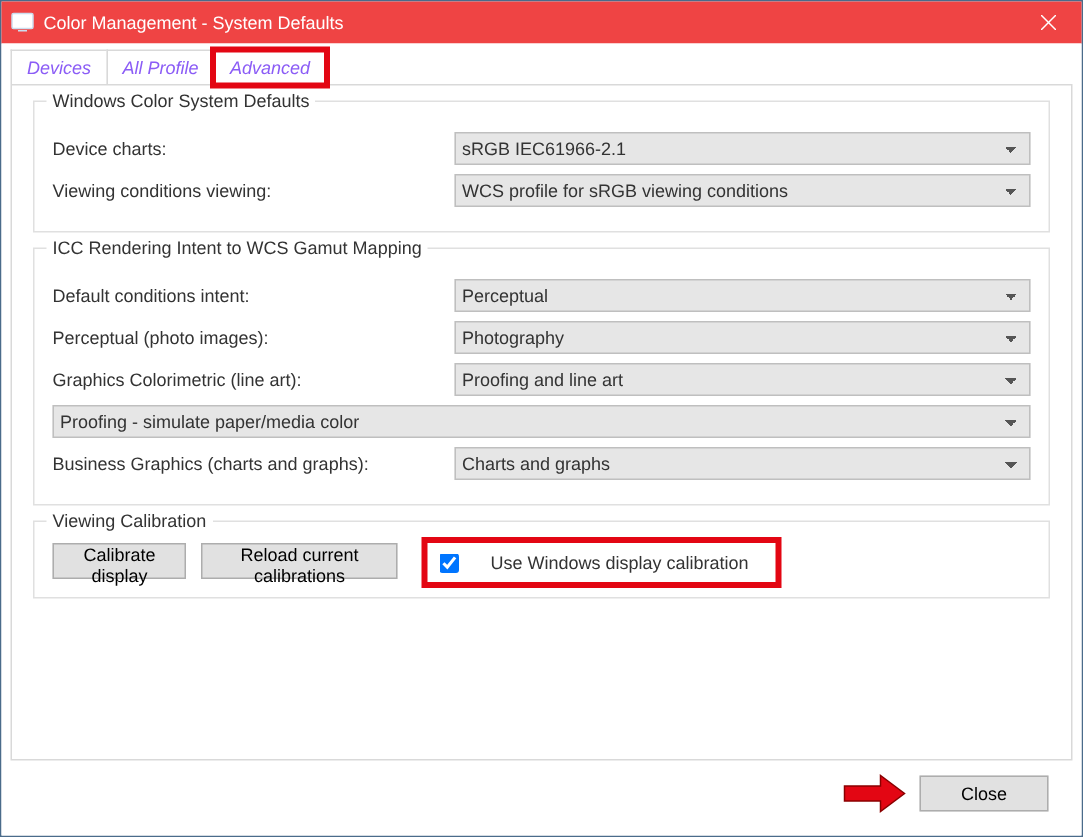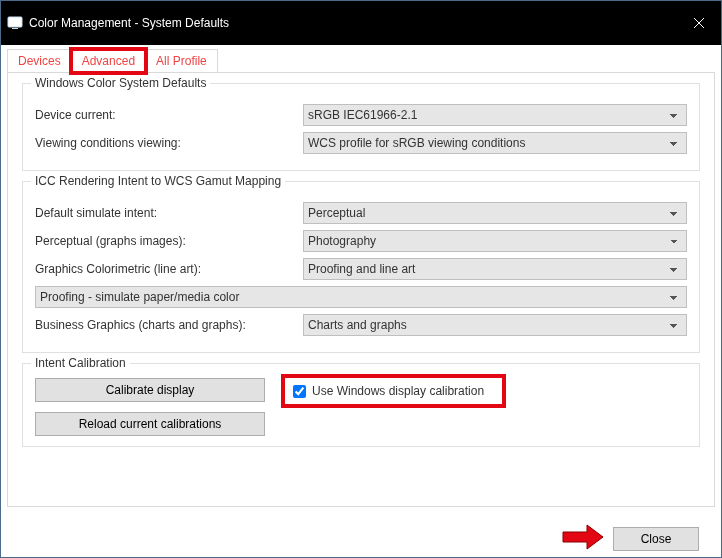--- a/index.html
+++ b/index.html
@@ -1,42 +1,42 @@
 <!DOCTYPE html>
 <html><head>
 <meta charset="utf-8">
 <style>
   * { box-sizing: border-box; font-family: "Segoe UI", Tahoma, sans-serif; }
   html,body { margin:0; padding:0; background:#fff; }
   .window { width:722px; height:558px; border:1px solid #4a6b8a; display:flex; flex-direction:column; }
-  .titlebar { height:44px; background:#000000; color:#fff; display:flex; align-items:center; padding:0 0 0 6px; font-size:12px; }
+  .titlebar { height:28px; background:#ef4444; color:#fff; display:flex; align-items:center; padding:0 0 0 6px; font-size:12px; }
   .titlebar .icon { width:16px; height:16px; margin-right:6px; display:flex; align-items:center; justify-content:center; }
   .titlebar .title { flex:1; }
   .titlebar .close { width:45px; height:30px; display:flex; align-items:center; justify-content:center; cursor:pointer; }
   .body { flex:1; background:#fff; padding:4px 6px 6px 6px; display:flex; flex-direction:column; }
   .tabs { display:flex; align-items:flex-end; font-size:12px; position:relative; z-index:2; }
-  .tab { padding:4px 10px 4px 10px; border:1px solid #d9d9d9; border-bottom:none; background:#fff; margin-right:0; cursor:pointer; color:#ef4444; position:relative; }
+  .tab { padding:4px 10px 4px 10px; border:1px solid #d9d9d9; border-bottom:none; background:#fff; margin-right:0; cursor:pointer; color:#8b5cf6; position:relative;font-style:italic; }
   .tab + .tab { margin-left:-1px; }
   .tab.active { background:#fff; z-index:3; border-bottom:1px solid #fff; margin-bottom:-1px; }
   .tab.highlight { outline:4px solid #e30613; outline-offset:-2px; }
   .panel { border:1px solid #d9d9d9; flex:1; padding:10px 14px 4px 14px; font-size:12px; color:#333; overflow:hidden; margin-top:0; position:relative; z-index:1; }
   .group { border:1px solid #e0e0e0; padding:8px 12px 10px 12px; margin-bottom:10px; position:relative; }
   .group-title { position:relative; top:-16px; left:-4px; background:#fff; display:inline-block; padding:0 4px; color:#333; font-size:12px; margin-bottom:-10px;}
   .group-inner { margin-top:-8px; }
   .row { display:flex; align-items:center; margin:6px 0; }
   .row .label { width:268px; color:#333; }
   .row .select { flex:1; }
   select { width:100%; height:22px; font-size:12px; background:#e6e6e6; border:1px solid #bfbfbf; padding:0 4px; color:#333; -webkit-appearance:none; appearance:none; background-image:linear-gradient(45deg,transparent 50%,#555 50%),linear-gradient(135deg,#555 50%,transparent 50%); background-position:calc(100% - 12px) 9px,calc(100% - 8px) 9px; background-size:4px 4px,4px 4px; background-repeat:no-repeat; }
   .calib-row { display:flex; align-items:flex-start; gap:20px; }
-  .calib-buttons { display:flex; flex-direction:column; gap:10px; width:230px; }
+  .calib-buttons { display:flex; flex-direction:row; gap:10px; width:230px; }
   button.win { height:24px; font-size:12px; background:#e1e1e1; border:1px solid #adadad; cursor:pointer; padding:0 10px; }
-  .checkbox-wrap { display:flex; align-items:center; gap:6px; padding:6px 12px 6px 8px; }
+  .checkbox-wrap { display:flex; align-items:center; gap:21px; padding:6px 12px 6px 8px; }
   .checkbox-wrap.highlight { outline:4px solid #e30613; padding:6px 18px 6px 8px;}
   input[type=checkbox] { width:13px; height:13px; margin:0; }
-  .footer { height:44px; display:flex; align-items:flex-end; justify-content:flex-end; padding:0 16px 0 0; gap:8px; }
+  .footer { height:44px; display:flex; align-items:center; justify-content:flex-end; padding:0 16px 0 0; gap:8px; }
   .footer button.win { width:86px; }
   .arrow { width:48px; height:28px; position:relative; }
   .arrow svg { width:100%; height:100%; }
 </style>
 </head>
 <body>
 
 <div class="window">
   <div class="titlebar">
     <span class="icon">
@@ -50,31 +50,31 @@
       <svg width="10" height="10" viewBox="0 0 10 10">
           <line x1="0" y1="0" x2="10" y2="10" stroke="#fff" stroke-width="1"></line>
           <line x1="10" y1="0" x2="0" y2="10" stroke="#fff" stroke-width="1"></line>
         </svg>
     </div>
   </div>
 
   <div class="body">
     <div class="tabs">
       <div class="tab">Devices</div>
+      <div class="tab">All Profile</div>
       <div class="tab active highlight">Advanced</div>
-      <div class="tab">All Profile</div>
     </div>
 
     <div class="panel">
 
       <div class="group">
         <span class="group-title">Windows Color System Defaults</span>
         <div class="group-inner">
           <div class="row">
-            <div class="label">Device current:</div>
+            <div class="label">Device charts:</div>
             <div class="select">
               <select>
                 <option>sRGB IEC61966-2.1</option>
               </select>
             </div>
           </div>
           <div class="row">
             <div class="label">Viewing conditions viewing:</div>
             <div class="select">
               <select>
@@ -82,43 +82,43 @@
               </select>
             </div>
           </div>
         </div>
       </div>
 
       <div class="group">
         <span class="group-title">ICC Rendering Intent to WCS Gamut Mapping</span>
         <div class="group-inner">
           <div class="row">
-            <div class="label">Default simulate intent:</div>
+            <div class="label">Default conditions intent:</div>
             <div class="select"><select><option>Perceptual</option></select></div>
           </div>
           <div class="row">
-            <div class="label">Perceptual (graphs images):</div>
+            <div class="label">Perceptual (photo images):</div>
             <div class="select"><select><option>Photography</option></select></div>
           </div>
           <div class="row">
             <div class="label">Graphics Colorimetric (line art):</div>
             <div class="select"><select><option>Proofing and line art</option></select></div>
           </div>
           <div class="row">
             <div class="select"><select><option>Proofing - simulate paper/media color</option></select></div>
           </div>
           <div class="row">
             <div class="label">Business Graphics (charts and graphs):</div>
             <div class="select"><select><option>Charts and graphs</option></select></div>
           </div>
         </div>
       </div>
 
       <div class="group">
-        <span class="group-title">Intent Calibration</span>
+        <span class="group-title">Viewing Calibration</span>
         <div class="group-inner calib-row">
           <div class="calib-buttons">
             <button class="win">Calibrate display</button>
             <button class="win">Reload current calibrations</button>
           </div>
           <label class="checkbox-wrap highlight">
             <input type="checkbox" checked="" style="">
             <span>Use Windows display calibration</span>
           </label>
         </div>

